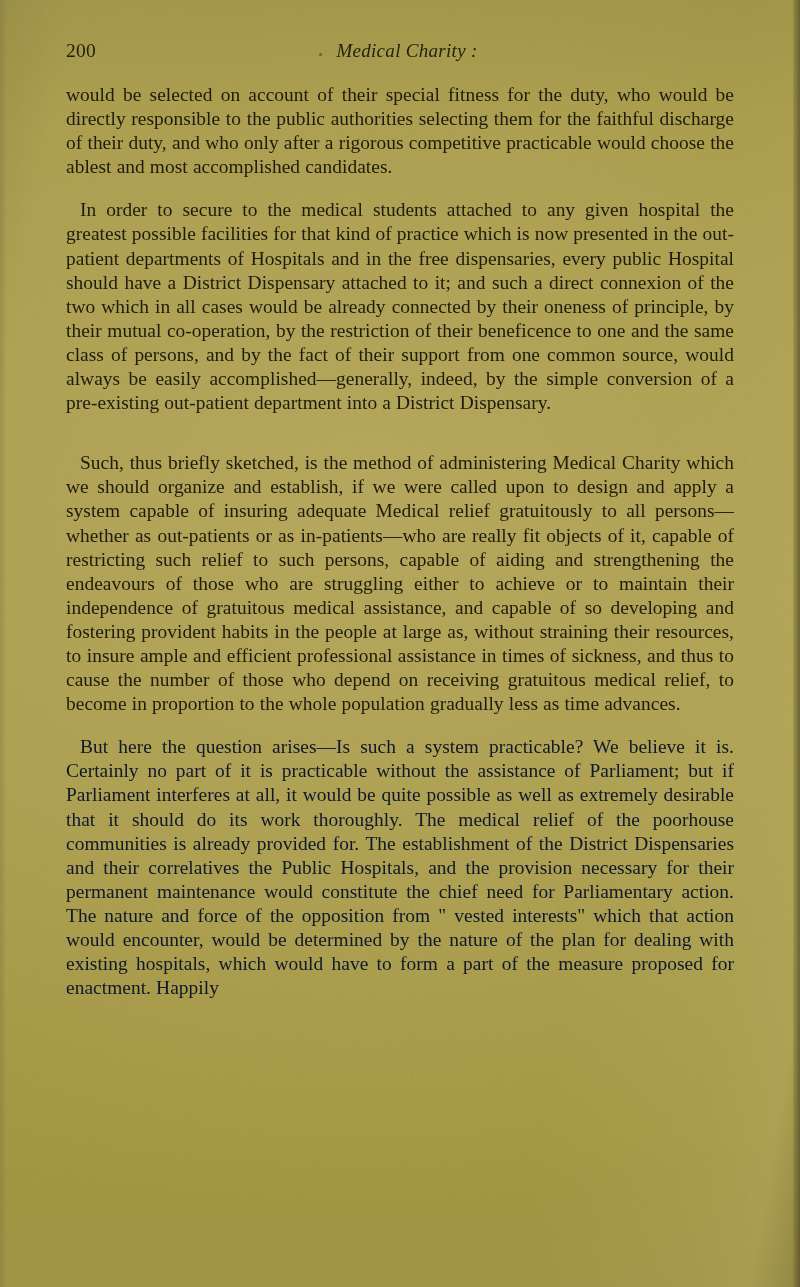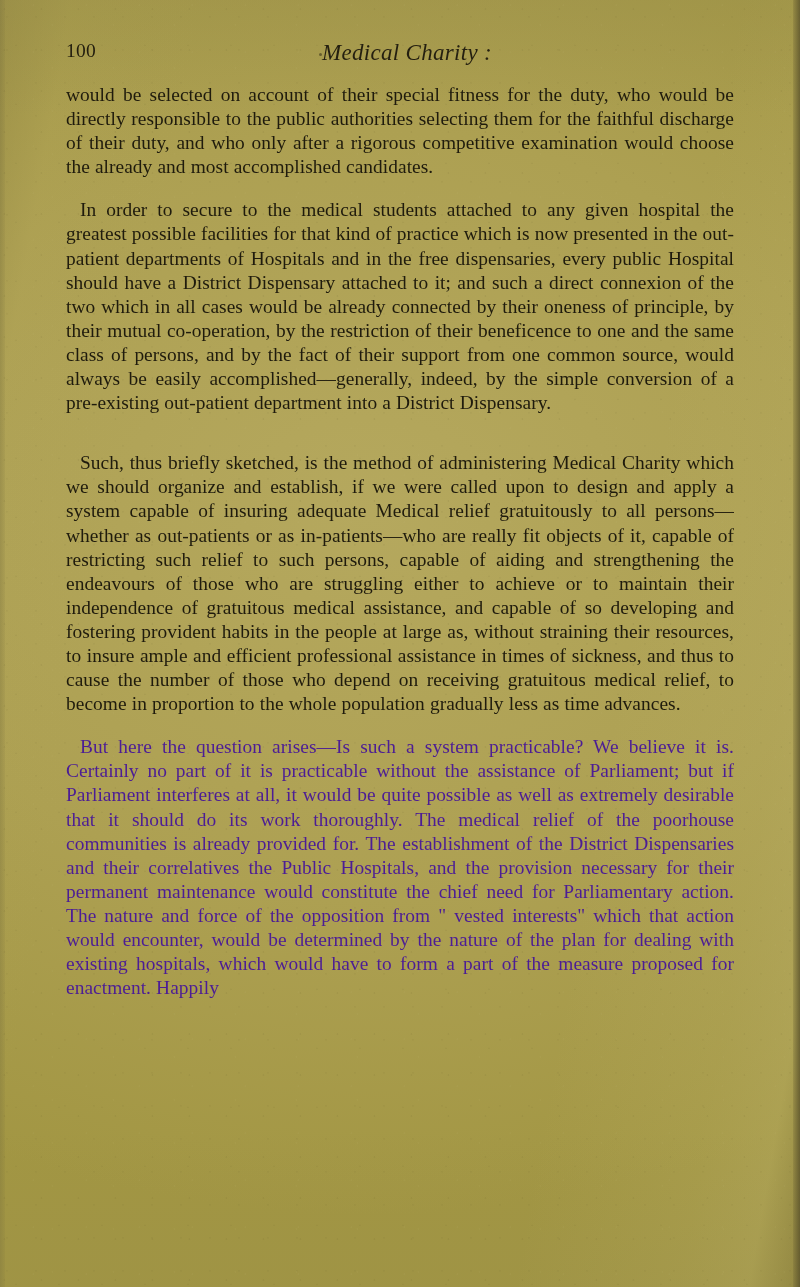--- a/index.html
+++ b/index.html
@@ -92,21 +92,21 @@
     color: #221d0e;
     letter-spacing: 0.2px;
   }
   .head-title {
     position: absolute;
     left: 0;
     top: 0;
     width: 668px;
     text-align: center;
     font-style: italic;
-    font-size: 23px;
+    font-size: 19px;
     color: #241f10;
     letter-spacing: 0.3px;
     text-indent: 14px;
   }
   .head-dot {
     position: absolute;
     left: 253px;
     top: 13px;
     width: 3px;
     height: 3px;
@@ -125,43 +125,43 @@
     text-align: justify;
     text-justify: inter-word;
     font-size: 19.4px;
     line-height: 24.1px;
     color: #1f1b0d;
     letter-spacing: 0.05px;
     word-spacing: 0.2px;
   }
   p.para.indent { text-indent: 14px; margin-top: 19px; }
   p.para.gap-before { margin-top: 36px; }
-  p.para.darker { color: #4c1d95; }
+  p.para.darker { color: #0f172a; }
 </style>
 </head>
 <body>
 
 <div class="page">
 
   <div class="paper-base"></div>
   <div class="paper-sheen"></div>
   <div class="paper-sheen2"></div>
   <div class="edge-left"></div>
   <div class="edge-right"></div>
 
   <div class="content">
 
     <div class="running-head">
-      <span class="folio">100</span>
+      <span class="folio">200</span>
       <span class="head-dot"></span>
       <span class="head-title">Medical Charity :</span>
     </div>
 
     <div class="body-block">
-      <p class="para">would be selected on account of their special fitness for the duty, who would be directly responsible to the public authorities selecting them for the faithful discharge of their duty, and who only after a rigorous competitive examination would choose the already and most accomplished candidates.</p>
+      <p class="para">would be selected on account of their special fitness for the duty, who would be directly responsible to the public authorities selecting them for the faithful discharge of their duty, and who only after a rigorous competitive practicable would choose the ablest and most accomplished candidates.</p>
       <p class="para indent">In order to secure to the medical students attached to any given hospital the greatest possible facilities for that kind of practice which is now presented in the out-patient departments of Hospitals and in the free dispensaries, every public Hospital should have a District Dispensary attached to it; and such a direct connexion of the two which in all cases would be already connected by their oneness of principle, by their mutual co-operation, by the restriction of their beneficence to one and the same class of persons, and by the fact of their support from one common source, would always be easily accomplished—generally, indeed, by the simple conversion of a pre-existing out-patient department into a District Dispensary.</p>
       <p class="para indent gap-before">Such, thus briefly sketched, is the method of administering Medical Charity which we should organize and establish, if we were called upon to design and apply a system capable of insuring adequate Medical relief gratuitously to all persons—whether as out-patients or as in-patients—who are really fit objects of it, capable of restricting such relief to such persons, capable of aiding and strengthening the endeavours of those who are struggling either to achieve or to maintain their independence of gratuitous medical assistance, and capable of so developing and fostering provident habits in the people at large as, without straining their resources, to insure ample and efficient professional assistance in times of sickness, and thus to cause the number of those who depend on receiving gratuitous medical relief, to become in proportion to the whole population gradually less as time advances.</p>
       <p class="para indent darker">But here the question arises—Is such a system practicable? We believe it is. Certainly no part of it is practicable without the assistance of Parliament; but if Parliament interferes at all, it would be quite possible as well as extremely desirable that it should do its work thoroughly. The medical relief of the poorhouse communities is already provided for. The establishment of the District Dispensaries and their correlatives the Public Hospitals, and the provision necessary for their permanent maintenance would constitute the chief need for Parliamentary action. The nature and force of the opposition from " vested interests" which that action would encounter, would be determined by the nature of the plan for dealing with existing hospitals, which would have to form a part of the measure proposed for enactment. Happily</p>
     </div>
 
   </div>
 
   <div class="grain"></div>
 </div>
 

